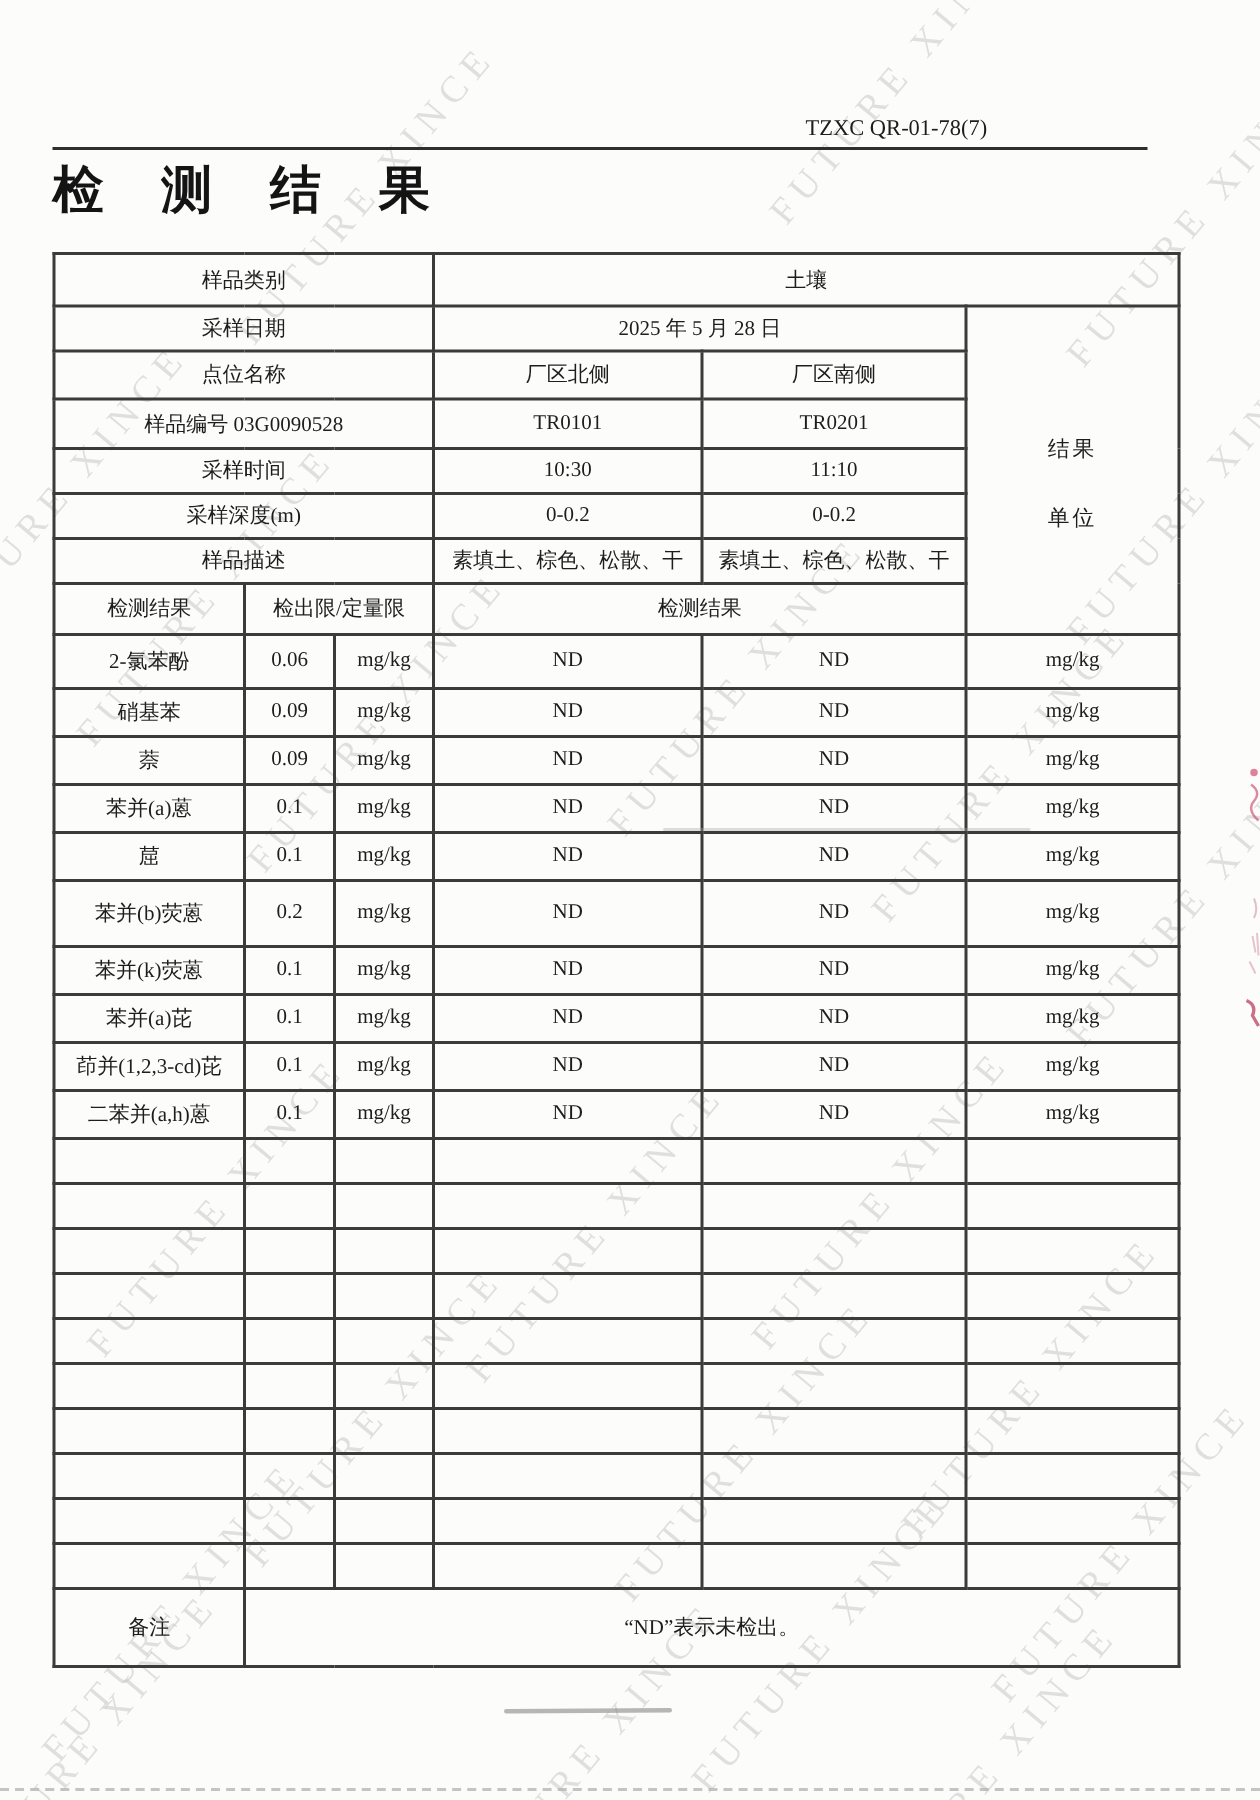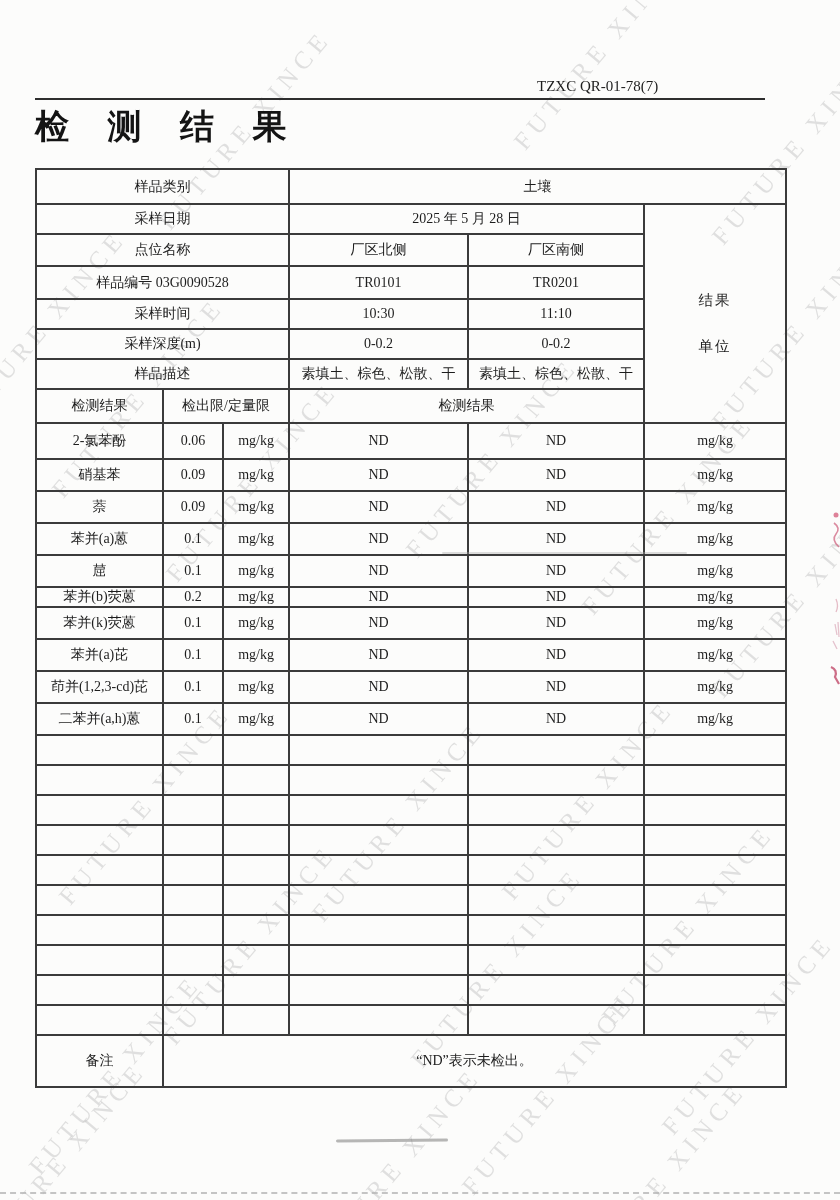--- a/index.html
+++ b/index.html
@@ -181,21 +181,21 @@
         <td>mg/kg</td>
       </tr>
       <tr style="height:32px">
         <td>䓛</td>
         <td>0.1</td>
         <td>mg/kg</td>
         <td>ND</td>
         <td>ND</td>
         <td>mg/kg</td>
       </tr>
-      <tr style="height:20px">
+      <tr style="height:44px">
         <td>苯并(b)荧蒽</td>
         <td>0.2</td>
         <td>mg/kg</td>
         <td>ND</td>
         <td>ND</td>
         <td>mg/kg</td>
       </tr>
       <tr style="height:32px">
         <td>苯并(k)荧蒽</td>
         <td>0.1</td>

